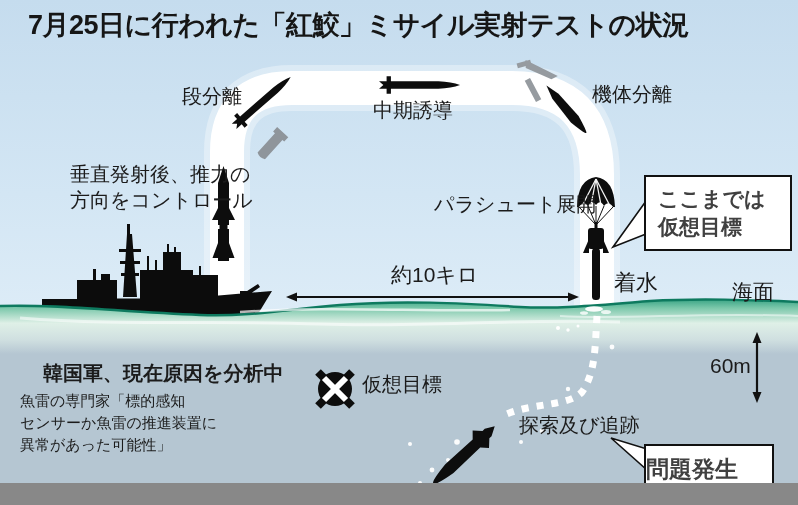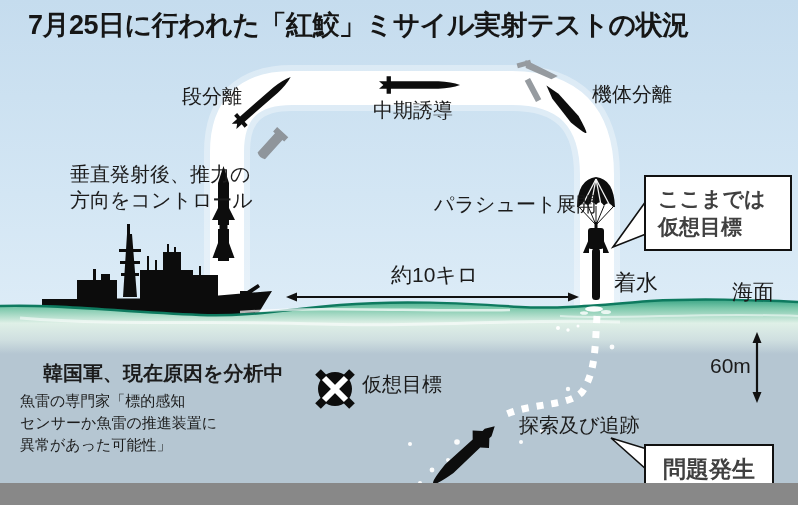--- a/index.html
+++ b/index.html
@@ -15,21 +15,21 @@
   .lbl-lg{font-size:21px;}
   .headline{font-size:20px;font-weight:bold;}
   .bodytext{font-size:15px;line-height:22px;}
   .callout-box{
     position:absolute;background:#ffffff;border:2.5px solid #111111;
     color:#404040;font-weight:bold;text-align:left;
   }
   .box-normal{left:644px;top:175px;width:148px;padding:8px 0 8px 12px;
     font-size:21px;line-height:28px;box-sizing:border-box;}
   .box-problem{left:644px;top:444px;width:130px;padding:8px 0;
-    font-size:23px;text-align:center;box-sizing:border-box;}
+    font-size:23px;text-align:left;box-sizing:border-box;}
 </style>
 </head>
 <body>
 
 <div id="stage">
 
   <svg id="art" width="798" height="505" viewBox="0 0 798 505">
     <defs>
       <linearGradient id="seaGrad" x1="0" y1="298" x2="0" y2="354" gradientUnits="userSpaceOnUse">
         <stop offset="0" stop-color="#2f9f7f"></stop>

